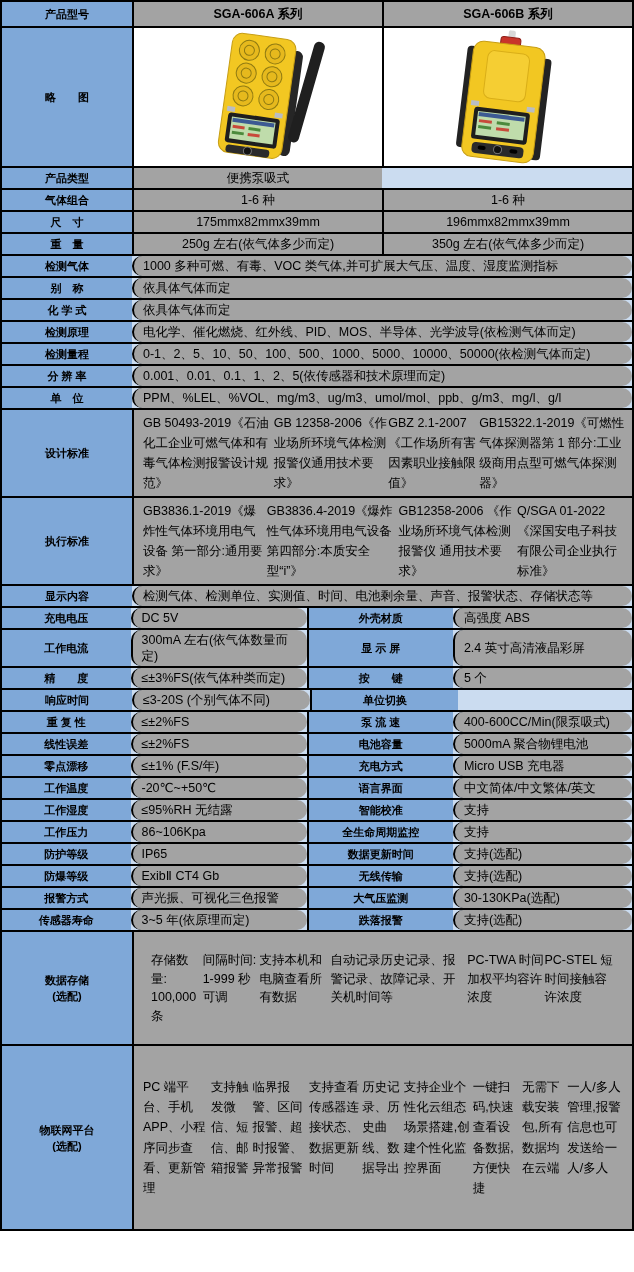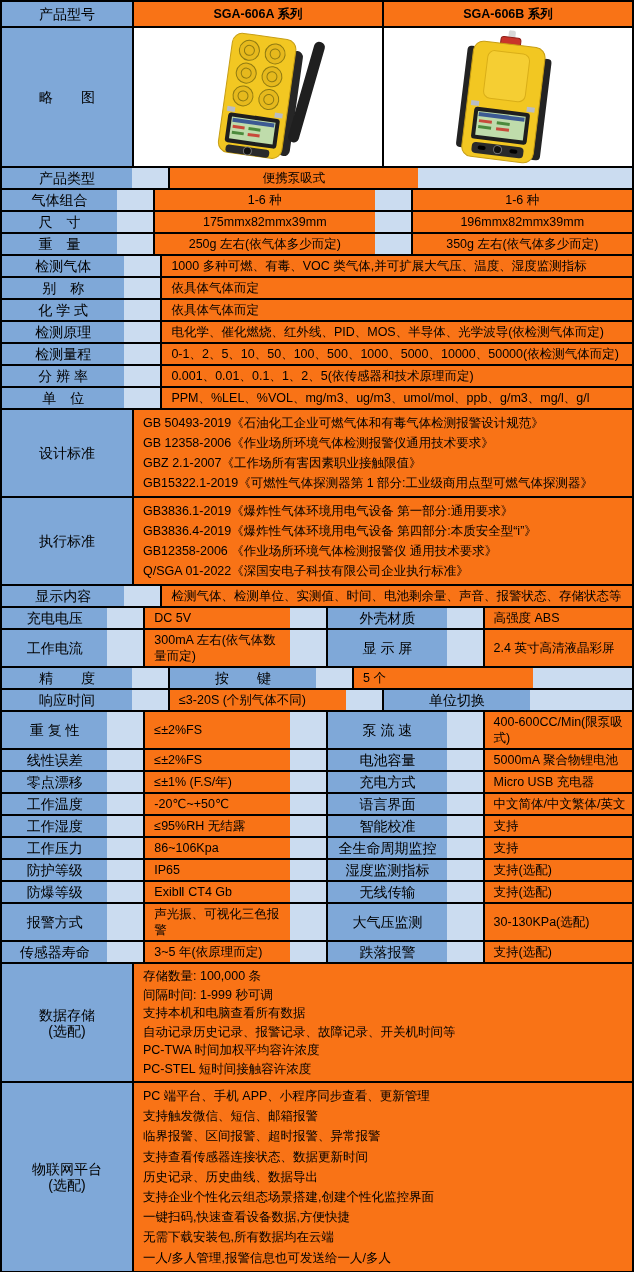--- a/index.html
+++ b/index.html
@@ -2,42 +2,42 @@
 <html><head>
 <meta charset="utf-8">
 <style>
   html,body{margin:0;padding:0;background:#fff;}
   body{width:634px;font-family:"Liberation Sans","DejaVu Sans",sans-serif;color:#000;}
   .tbl{width:634px;box-sizing:border-box;border:2px solid #000;background:#CBDCF0;}
   .r{display:flex;border-top:2px solid #000;align-items:stretch;}
   .r:first-child{border-top:none;}
   .c{box-sizing:border-box;display:flex;align-items:center;font-size:12.5px;line-height:16px;}
   .c + .c{border-left:2px solid #000;}
-  .lab{background:#7FA8D8;font-weight:normal;justify-content:center;text-align:center;font-size:14px;}
-  .val{background:#f97316;}
+  .lab{background:#7FA8D8;font-weight:bold;justify-content:center;text-align:center;font-size:11px;}
+  .val{background:#a3a3a3;}
   .imgc{background:#FFFFFF;justify-content:center;}
   .center{justify-content:center;text-align:center;}
-  .left{padding:2px 4px 2px 9px;}
+  .left{padding:2px 4px 2px 9px;border-radius:10px;}
   .pre{white-space:pre-line;}
   .bold{font-weight:bold;}
   .w-lab{width:130px;}
   .w-a{width:250px;}
   .w-b{width:250px;}
   .w-full{width:500px;}
   .w-v1{width:178px;}
   .w-l2{width:148px;}
   .w-v2{width:181px;}
   .h-hdr{min-height:24px;}
   .h-img{height:138px;}
-  .h-1{min-height:20px;gap:36px;}
+  .h-1{min-height:20px;}
   .h-std{min-height:82px;}
   .h-2{min-height:42px;}
   .h-sto{min-height:112px;}
   .h-iot{min-height:183px;}
-  .lines{display:flex;flex-direction:column;justify-content:center;align-items:flex-start;padding:3px 6px 3px 9px;}
+  .lines{display:flex;flex-direction:row;justify-content:center;align-items:flex-start;padding:3px 6px 3px 9px;}
   .lines .line{line-height:20px;font-size:12.5px;}
   .lines.tight .line{line-height:18.5px;}
   .lines.iot .line{line-height:20.2px;}
   svg{display:block;}
 </style>
 </head>
 <body>
 
 <div class="tbl">
 
@@ -197,20 +197,21 @@
     <div class="c val w-v2 left">高强度 ABS</div>
   </div>
   <div class="r h-1">
     <div class="c lab w-lab">工作电流</div>
     <div class="c val w-v1 left">300mA 左右(依气体数量而定)</div>
     <div class="c lab w-l2">显 示 屏</div>
     <div class="c val w-v2 left">2.4 英寸高清液晶彩屏</div>
   </div>
   <div class="r h-1">
     <div class="c lab w-lab">精　　度</div>
+    <div class="c val w-v1 left">≤±3%FS(依气体种类而定)</div>
     <div class="c lab w-l2">按　　键</div>
     <div class="c val w-v2 left">5 个</div>
   </div>
   <div class="r h-1">
     <div class="c lab w-lab">响应时间</div>
     <div class="c val w-v1 left">≤3-20S (个别气体不同)</div>
     <div class="c lab w-l2">单位切换</div>
   </div>
   <div class="r h-1">
     <div class="c lab w-lab">重 复 性</div>
@@ -244,21 +245,21 @@
   </div>
   <div class="r h-1">
     <div class="c lab w-lab">工作压力</div>
     <div class="c val w-v1 left">86~106Kpa</div>
     <div class="c lab w-l2">全生命周期监控</div>
     <div class="c val w-v2 left">支持</div>
   </div>
   <div class="r h-1">
     <div class="c lab w-lab">防护等级</div>
     <div class="c val w-v1 left">IP65</div>
-    <div class="c lab w-l2">湿度监测指标</div>
+    <div class="c lab w-l2">数据更新时间</div>
     <div class="c val w-v2 left">支持(选配)</div>
   </div>
   <div class="r h-1">
     <div class="c lab w-lab">防爆等级</div>
     <div class="c val w-v1 left">ExibⅡ CT4 Gb</div>
     <div class="c lab w-l2">无线传输</div>
     <div class="c val w-v2 left">支持(选配)</div>
   </div>
   <div class="r h-1">
     <div class="c lab w-lab">报警方式</div>
@@ -269,21 +270,21 @@
   <div class="r h-1">
     <div class="c lab w-lab">传感器寿命</div>
     <div class="c val w-v1 left">3~5 年(依原理而定)</div>
     <div class="c lab w-l2">跌落报警</div>
     <div class="c val w-v2 left">支持(选配)</div>
   </div>
 
   <div class="r h-sto">
     <div class="c lab w-lab pre">数据存储
 (选配)</div>
-    <div class="c val w-full" style="padding:0;">
+    <div class="c val w-full" style="padding:8px;">
       <div class="lines tight">
         <div class="line">存储数量: 100,000 条</div>
         <div class="line">间隔时间: 1-999 秒可调</div>
         <div class="line">支持本机和电脑查看所有数据</div>
         <div class="line">自动记录历史记录、报警记录、故障记录、开关机时间等</div>
         <div class="line">PC-TWA 时间加权平均容许浓度</div>
         <div class="line">PC-STEL 短时间接触容许浓度</div>
       </div>
     </div>
   </div>

